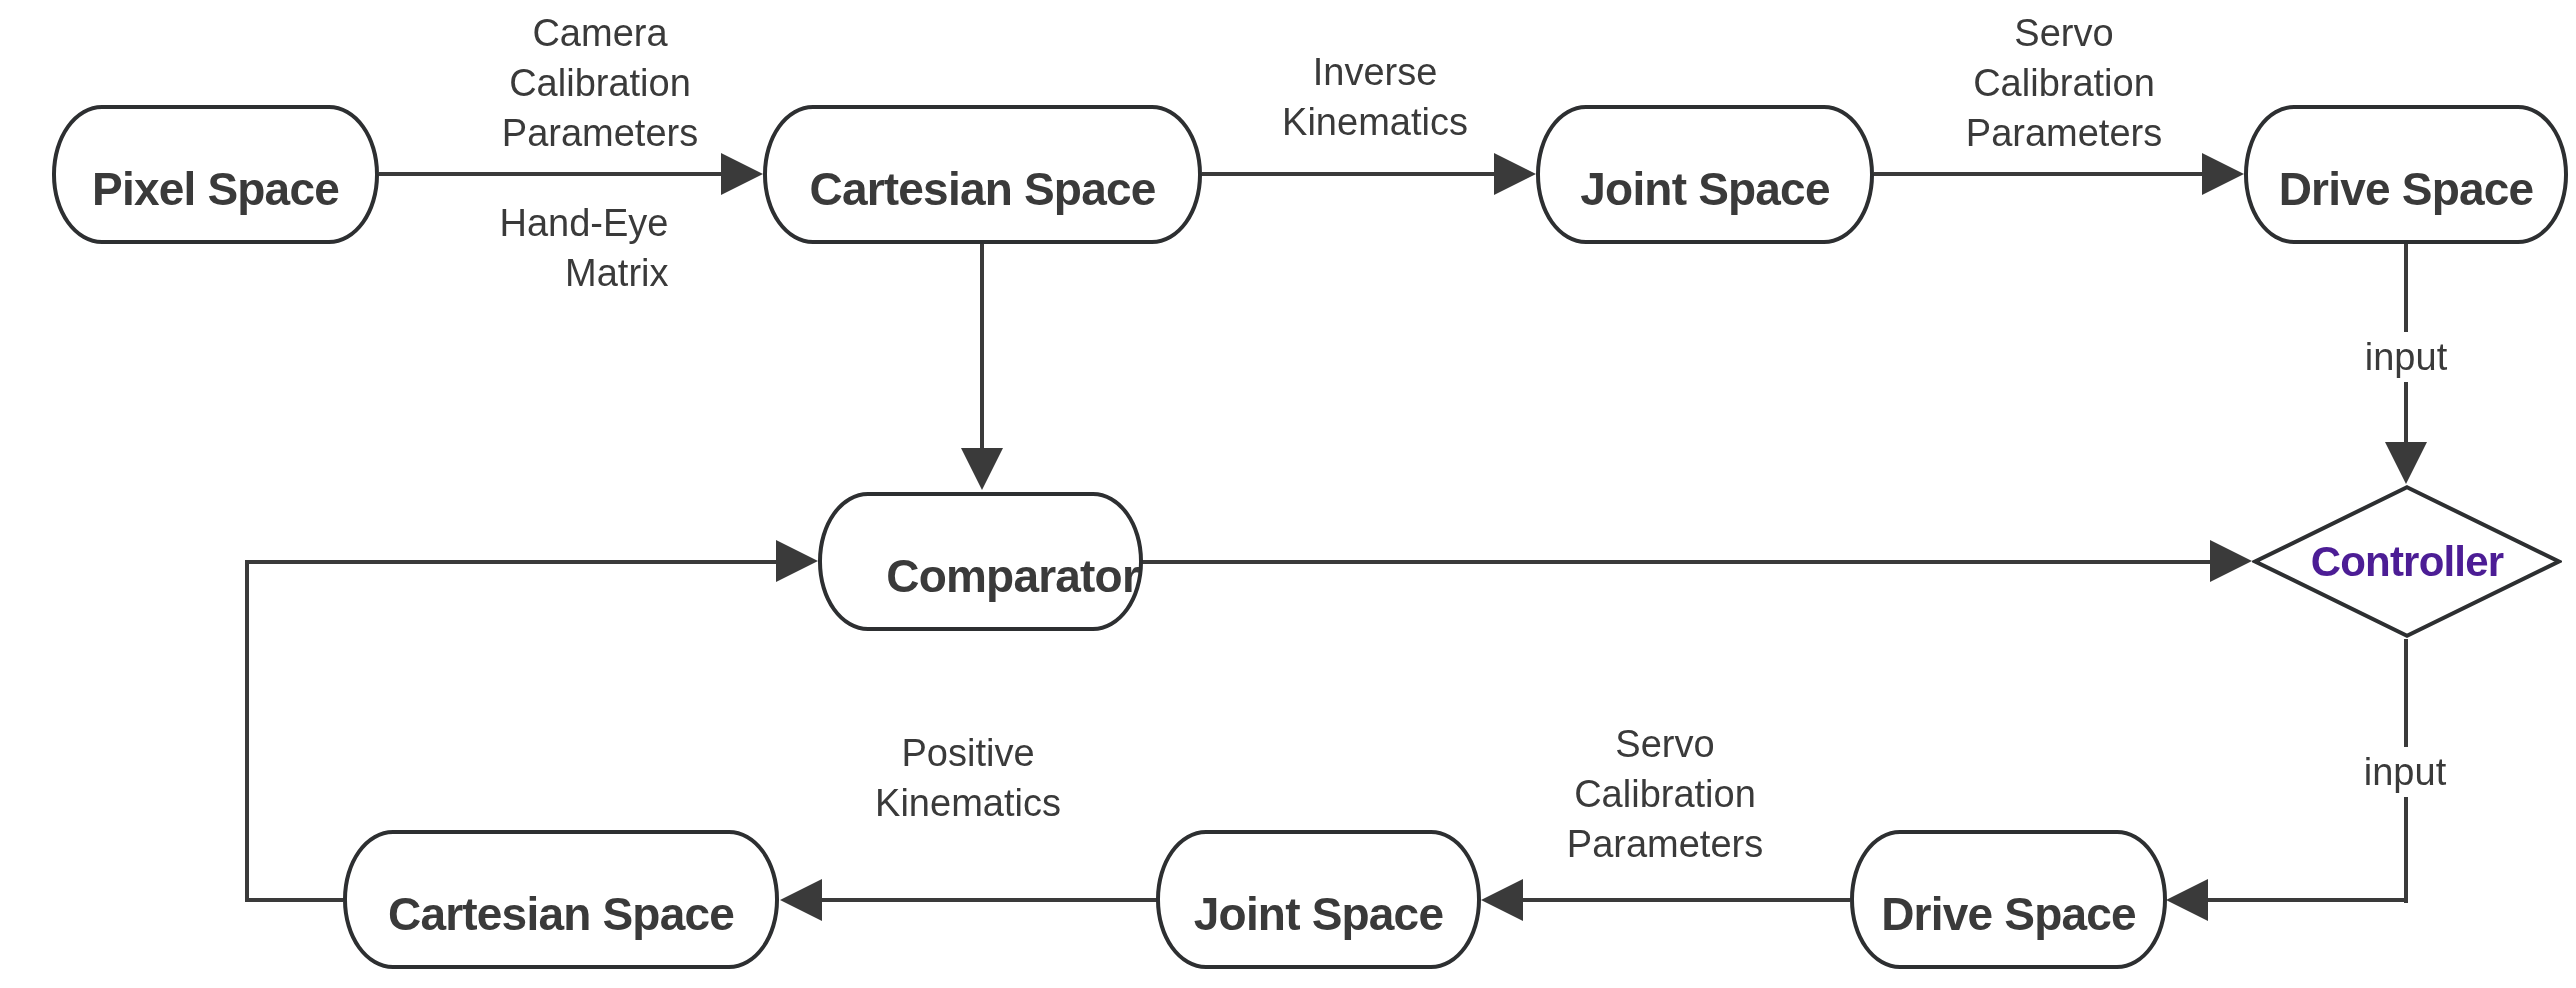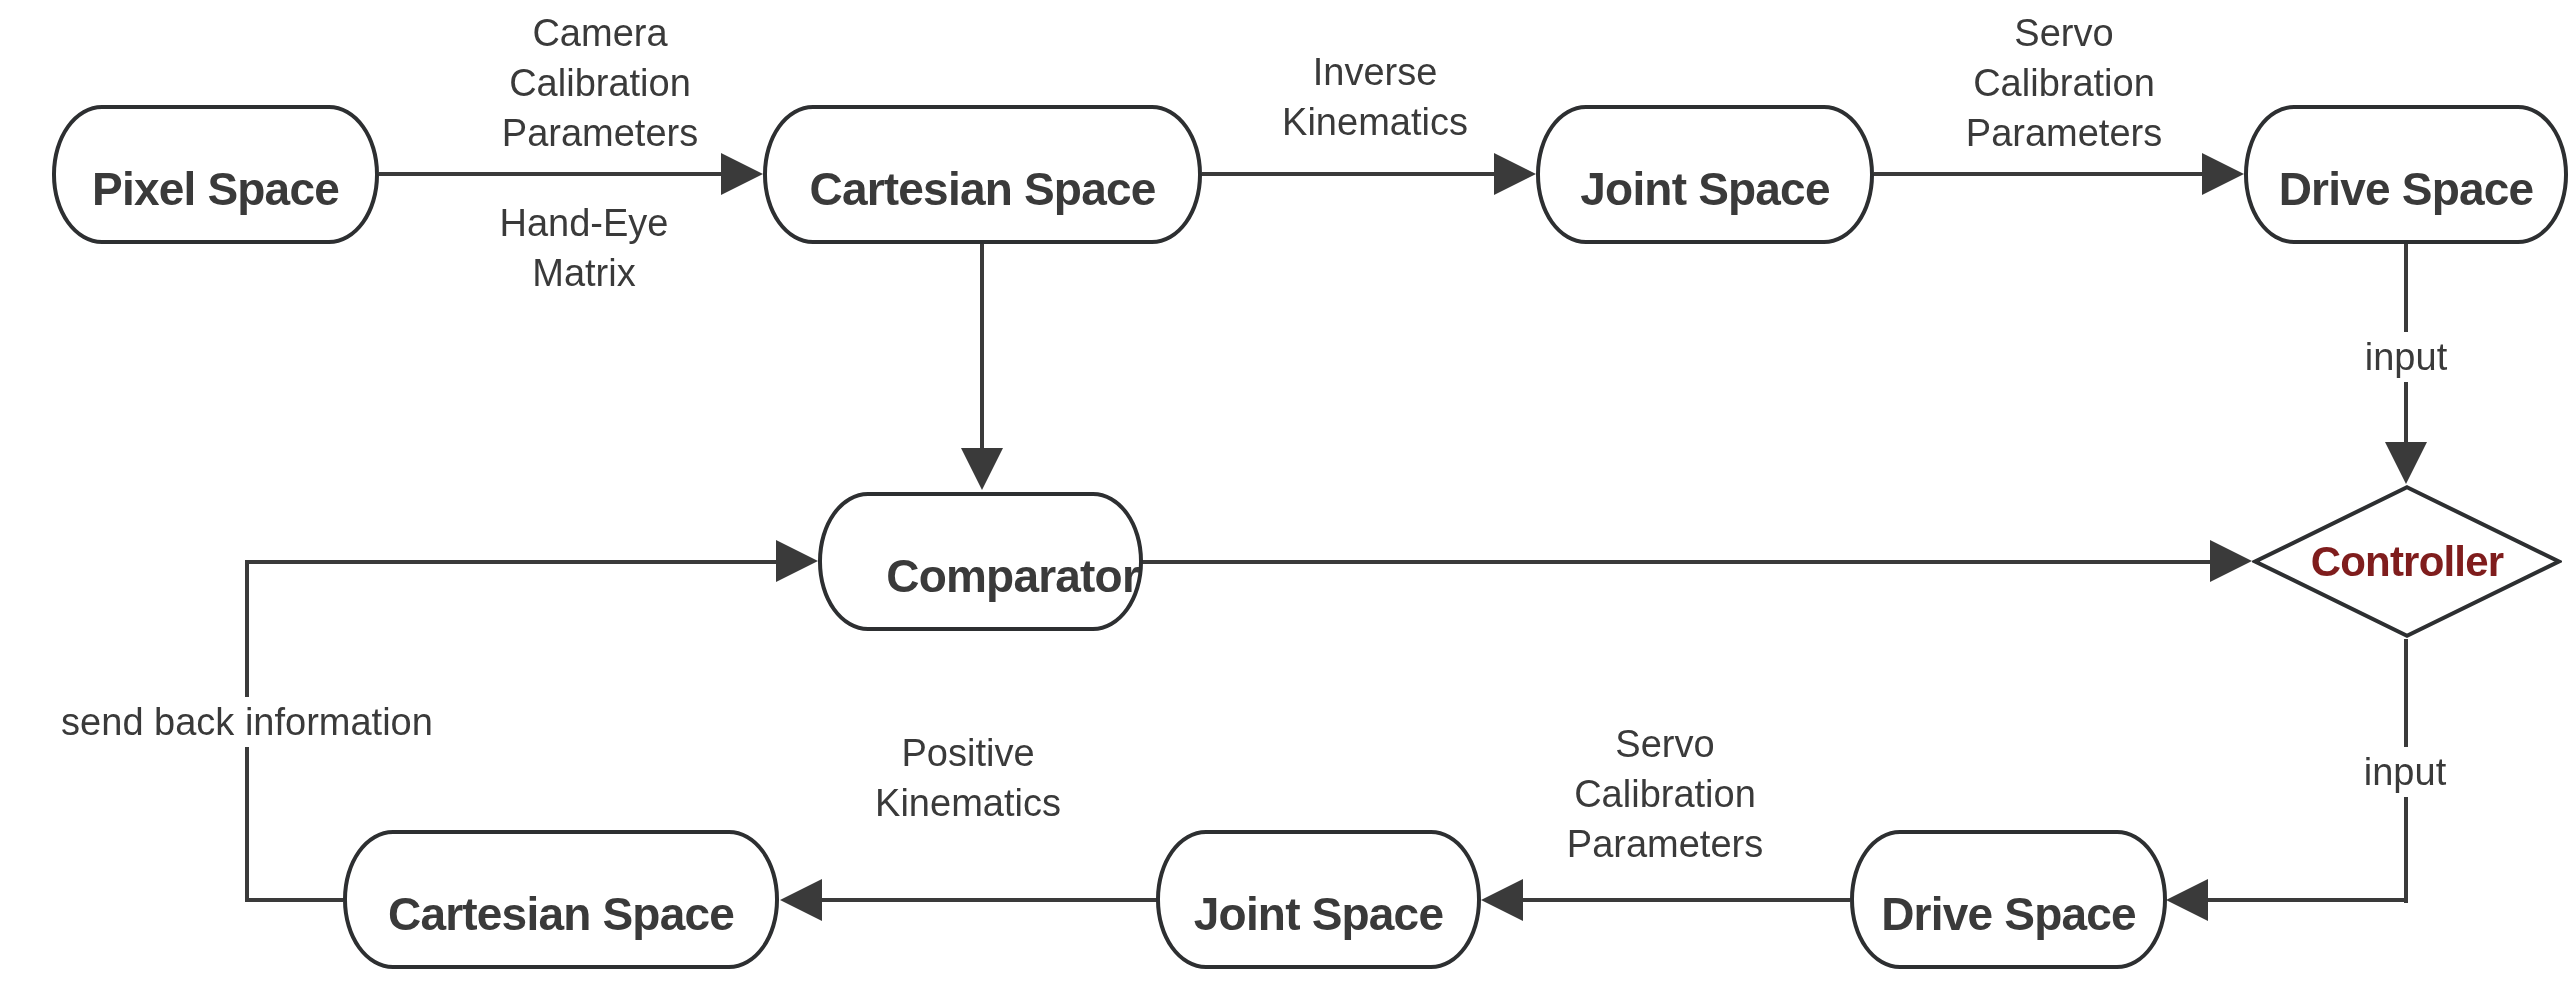--- a/index.html
+++ b/index.html
@@ -24,21 +24,21 @@
   .node-label{
     font-size:46px;font-weight:bold;color:#3a3a3a;
     white-space:nowrap;letter-spacing:-0.8px;margin-top:28px;
   }
   
   .diamond-wrap{position:absolute;z-index:3;}
   .diamond-wrap svg{display:block;}
   .diamond-label{
     position:absolute;inset:0;
     display:flex;align-items:center;justify-content:center;
-    font-size:42px;font-weight:bold;color:#7f1d1d;letter-spacing:-0.8px;
+    font-size:42px;font-weight:bold;color:#4c1d95;letter-spacing:-0.8px;
   }
   
   .hline,.vline{position:absolute;background:#3a3a3a;z-index:1;}
   .hline{height:4px;}
   .vline{width:4px;}
   
   .ah{position:absolute;width:0;height:0;z-index:2;}
   .ah-right{border-top:21px solid transparent;border-bottom:21px solid transparent;border-left:42px solid #3a3a3a;}
   .ah-left{border-top:21px solid transparent;border-bottom:21px solid transparent;border-right:42px solid #3a3a3a;}
   .ah-down{border-left:21px solid transparent;border-right:21px solid transparent;border-top:42px solid #3a3a3a;}
@@ -129,37 +129,36 @@
 
   <div class="hline" style="left:245px;top:898px;width:98px;"></div>
   <div class="vline" style="left:245px;top:562px;height:340px;"></div>
   <div class="hline" style="left:245px;top:560px;width:531px;"></div>
   <div class="ah ah-right" style="left:776px;top:540px;"></div>
 
   <div class="edge-label" style="left:600px;top:8px;">Camera
 Calibration
 Parameters</div>
 
-  <div class="edge-label" style="left:584px;top:198px;">Hand-Eye
+  <div class="edge-label" style="left:584px;top:198px;text-align:right;">Hand-Eye
 Matrix</div>
 
   <div class="edge-label" style="left:1375px;top:47px;">Inverse
 Kinematics</div>
 
   <div class="edge-label" style="left:2064px;top:8px;">Servo
 Calibration
 Parameters</div>
 
   <div class="edge-label" style="left:2406px;top:332px;">input</div>
 
   <div class="edge-label" style="left:2405px;top:747px;">input</div>
 
   <div class="edge-label" style="left:1665px;top:719px;">Servo
 Calibration
 Parameters</div>
 
   <div class="edge-label" style="left:968px;top:728px;">Positive
 Kinematics</div>
 
-  <div class="edge-label" style="left:247px;top:697px;">send back information</div>
 
 </div>
 
 
 </body></html>

